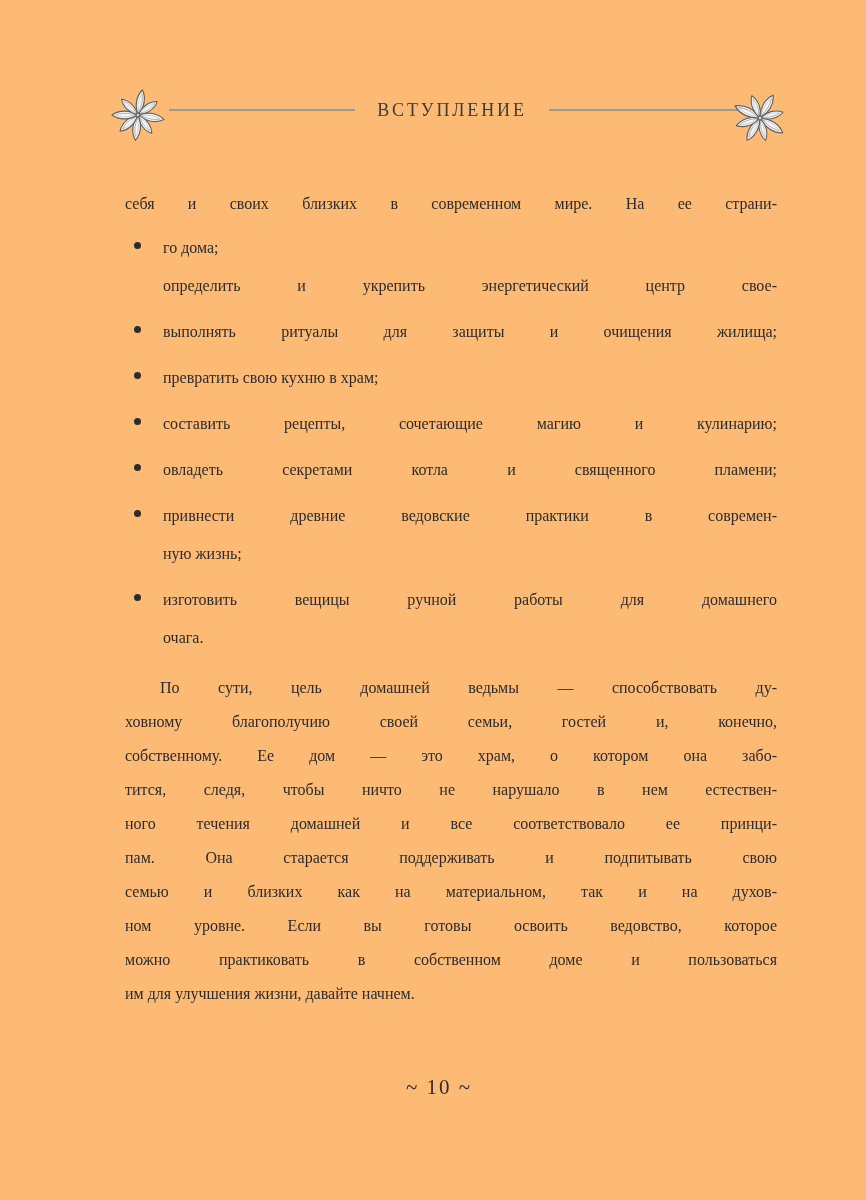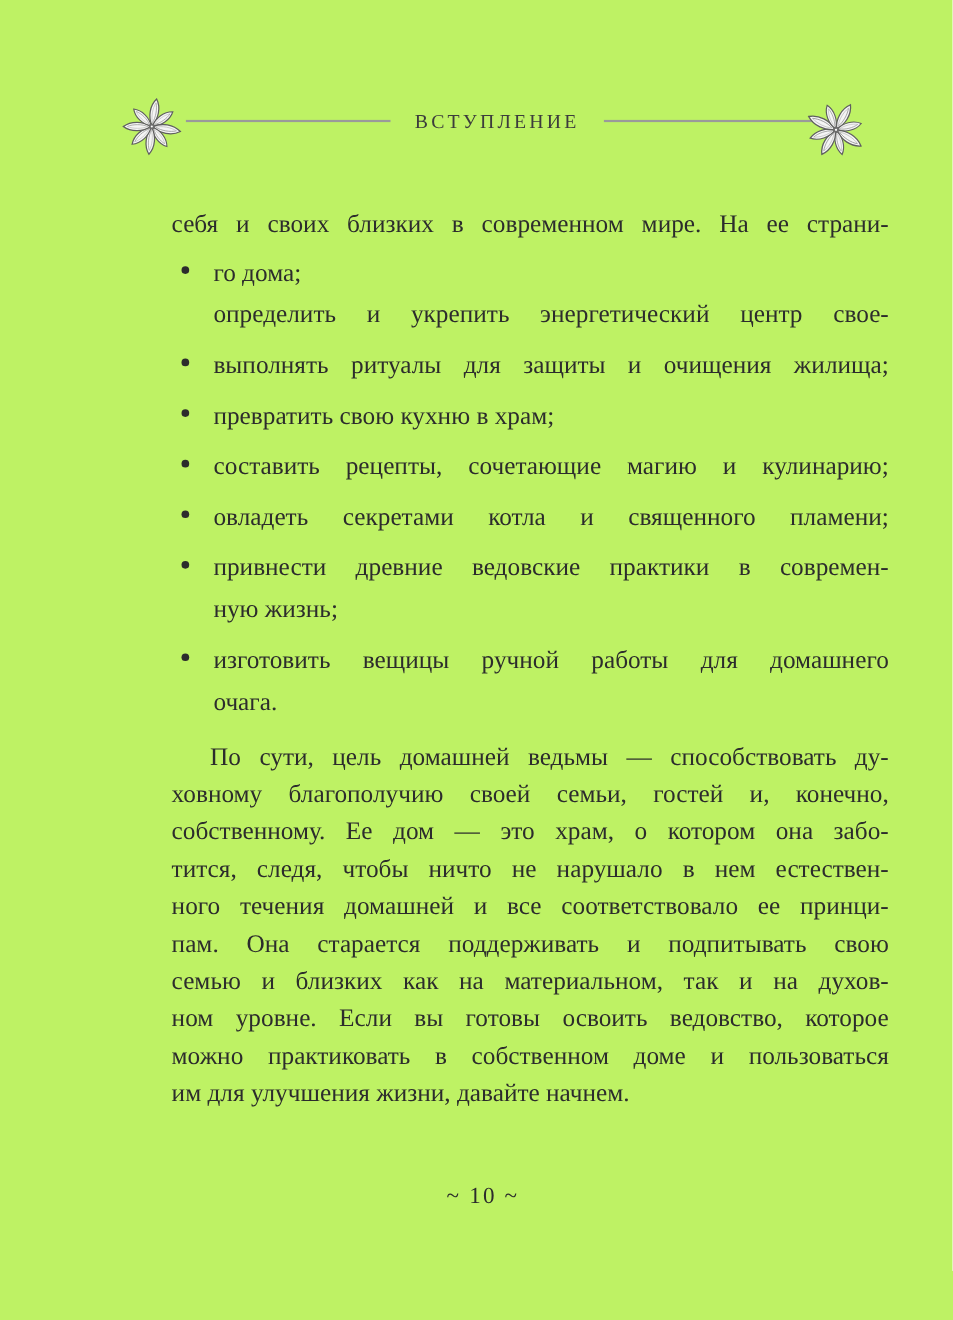--- a/index.html
+++ b/index.html
@@ -1,20 +1,20 @@
 <!DOCTYPE html>
 <html lang="ru" style="--ink: #2c2c2c; --head: #3c3c3c; --rule: #9a9a9a;"><head>
 <meta charset="utf-8">
 <style>
   html, body { margin: 0; padding: 0; background: #ffffff; }
   .sheet {
     position: relative;
     width: 866px;
     height: 1200px;
-    background: #bef264;
+    background: #fdba74;
     overflow: hidden;
     font-family: "Liberation Serif", "DejaVu Serif", serif;
     color: var(--ink, #2c2c2c);
   }
 
   
   .pagehead { position: absolute; inset: 0; height: 170px; }
   .flower { position: absolute; }
   .flower-left  { left: 110px; top: 87px; }
   .flower-right { left: 731px; top: 89px; transform: rotate(28deg); }
@@ -29,22 +29,21 @@
     text-align: center;
     font-size: 18px; line-height: 22px;
     letter-spacing: 0.16em;
     color: var(--head, #3c3c3c);
     white-space: nowrap;
   }
 
   
   .body {
     position: absolute; left: 125px; top: 185px; width: 652px;
-    font-size: 23px;
-    margin-left: 31px;
+    font-size: 16px;
   }
   .tline { text-align: justify; text-align-last: justify; }
   .tline.last { text-align: left; text-align-last: auto; }
   .tline.last.fill { text-align: justify; text-align-last: justify; }
   .tline .t { display: inline; }
 
   .intro .tline { line-height: 38px; }
 
   .bullets { margin-top: 6px; }
   .bullet-item { position: relative; padding-left: 38px; margin-bottom: 8px; }

